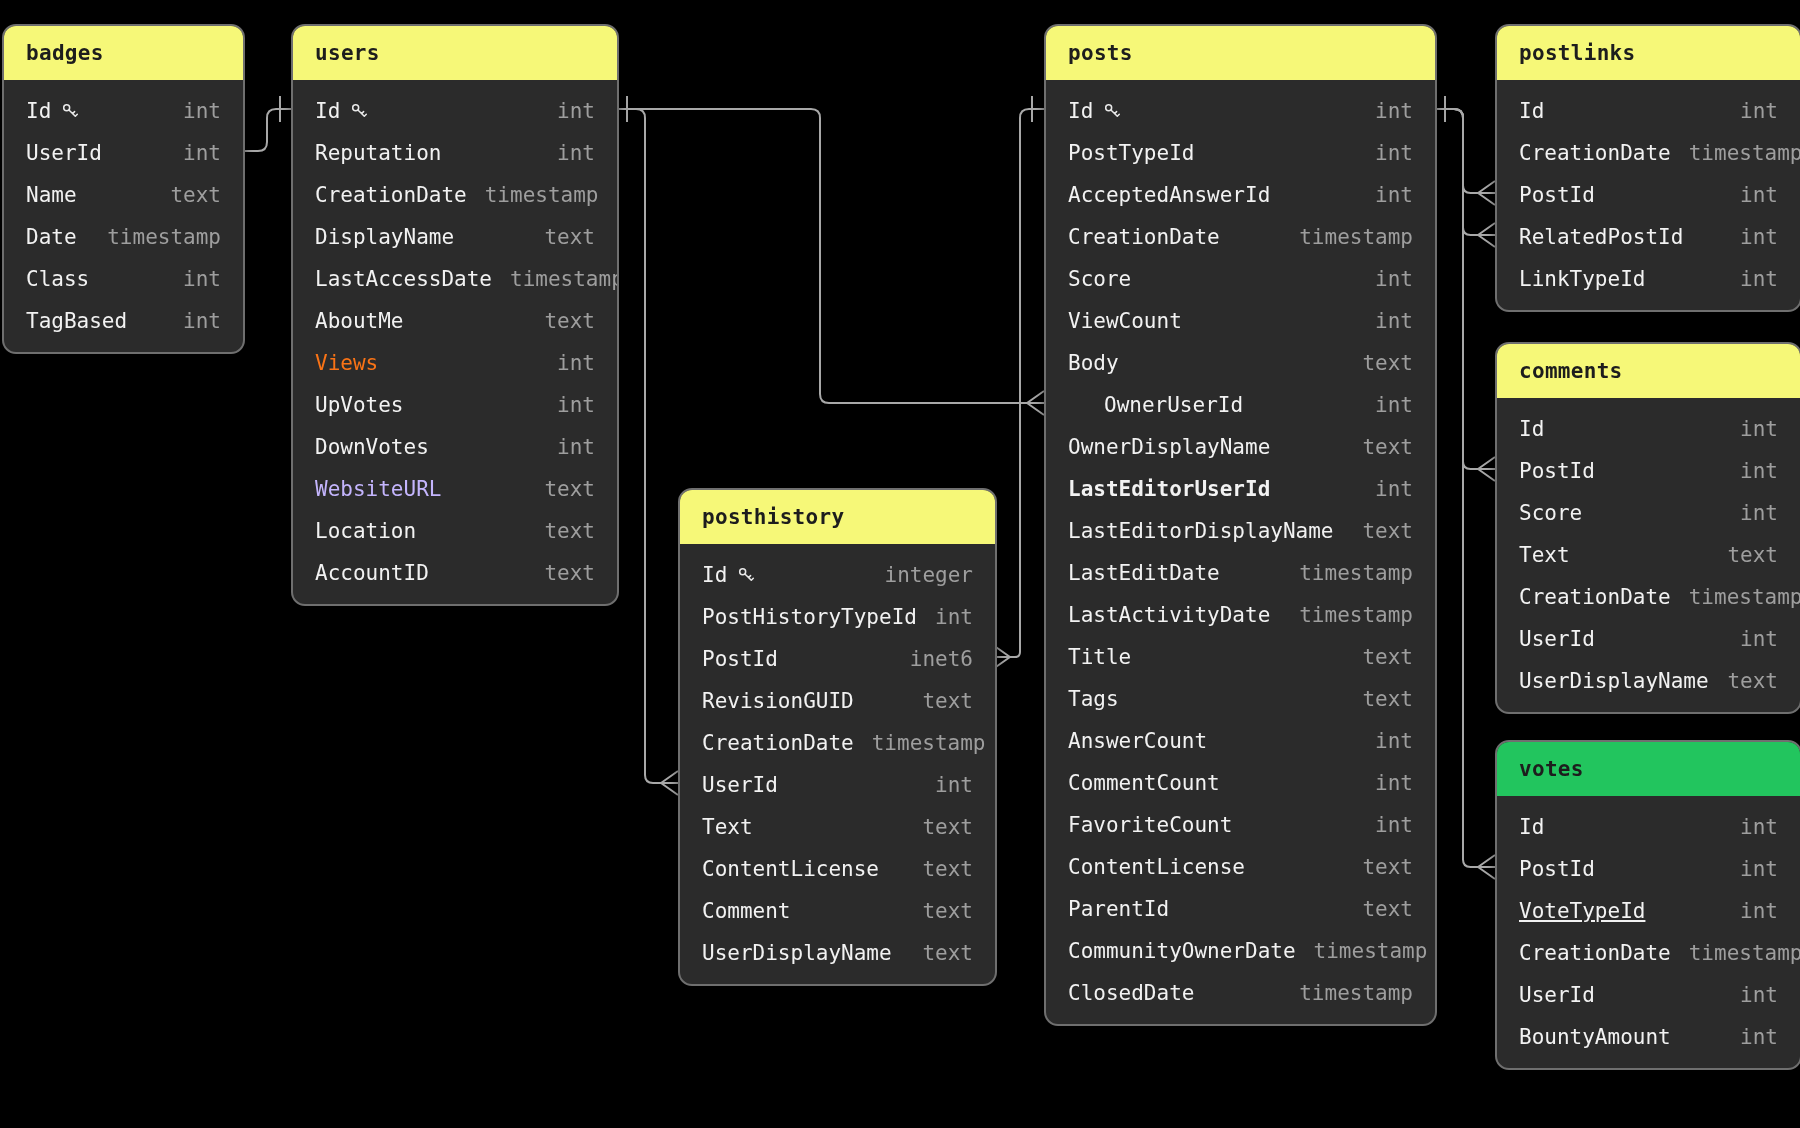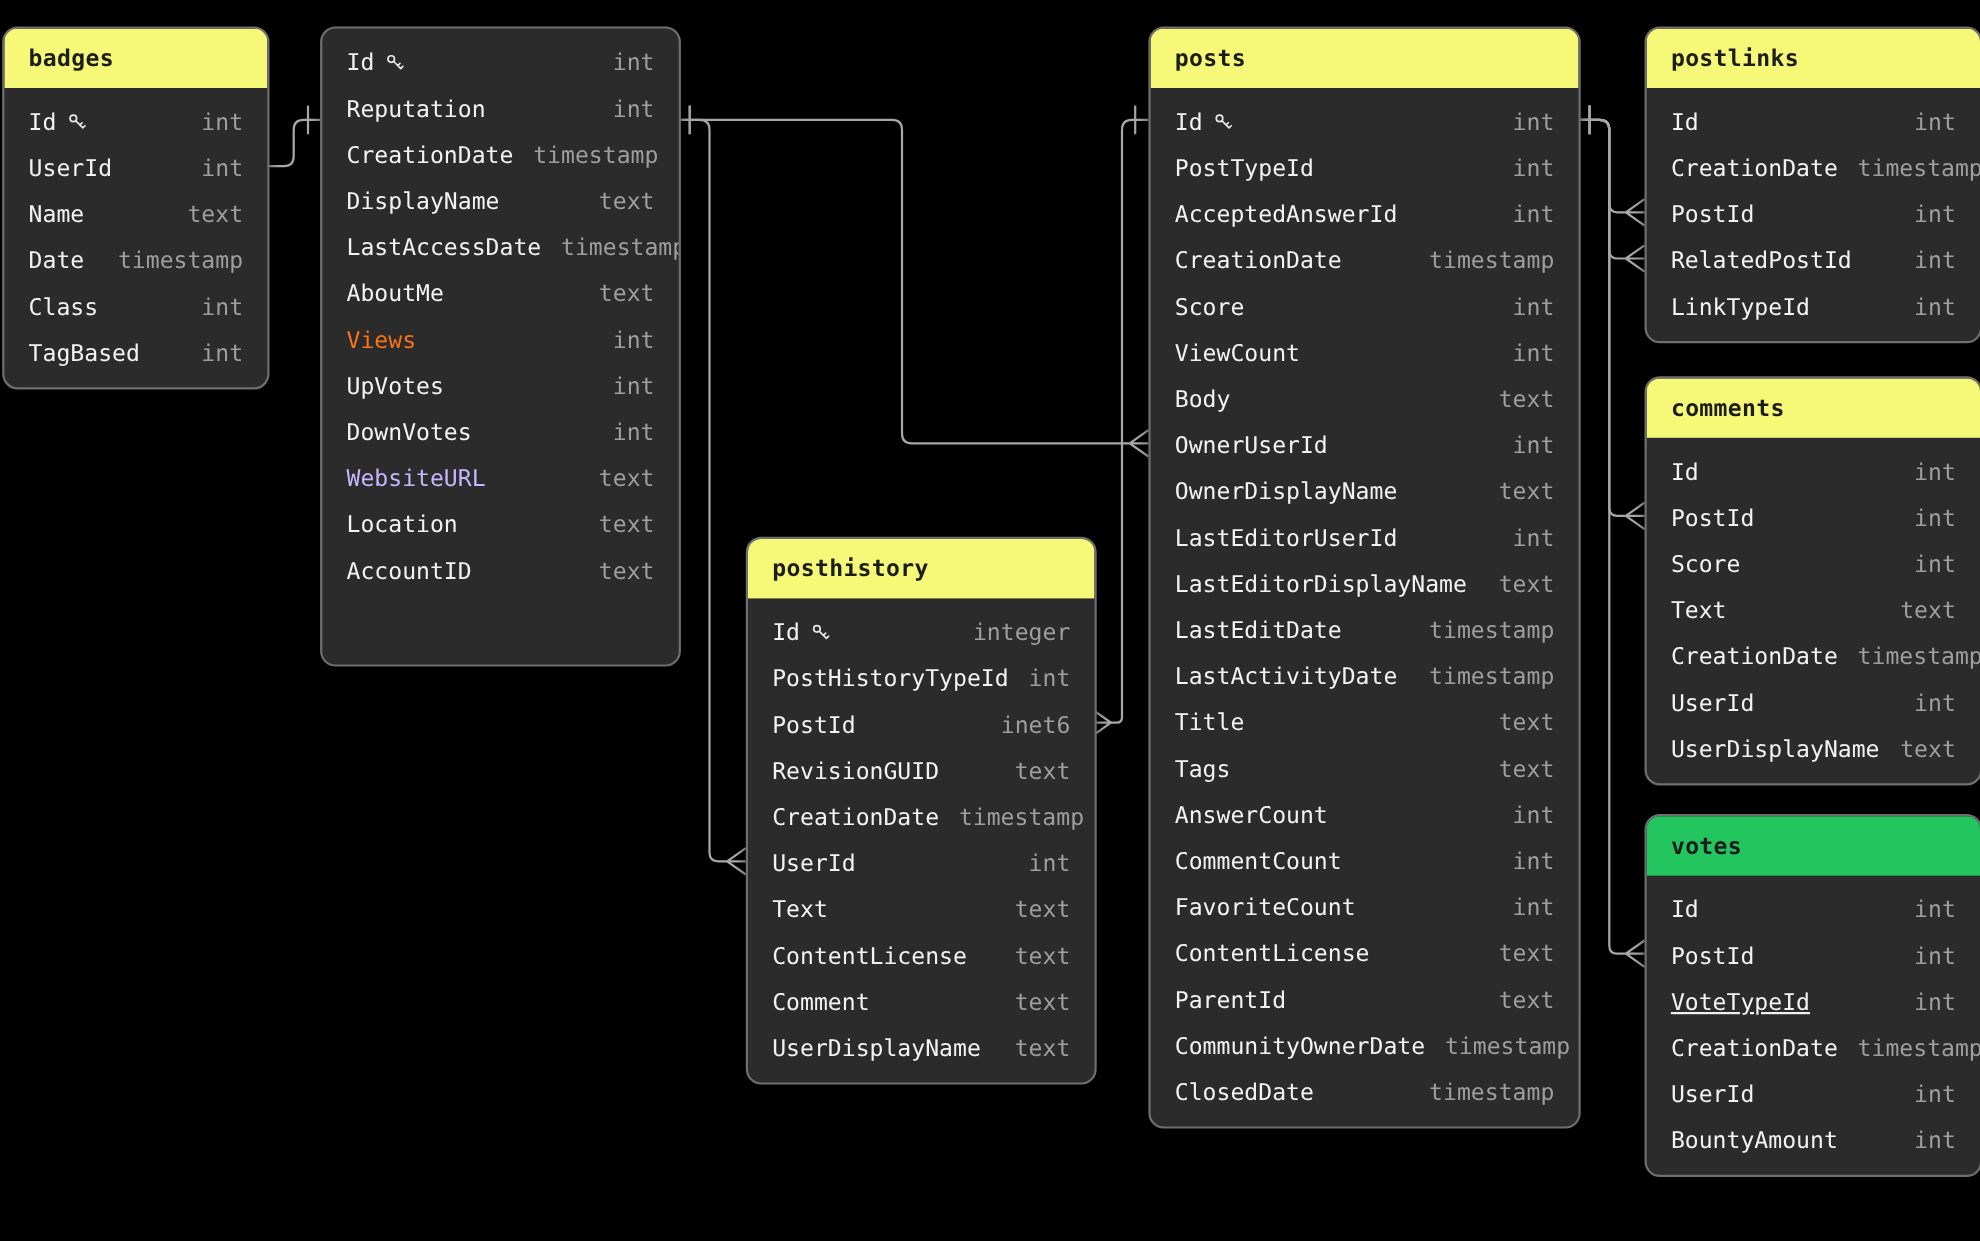--- a/index.html
+++ b/index.html
@@ -118,20 +118,23 @@
         </div>
         <div class="field-row">
           <span class="field-name" style="color: rgb(242, 242, 242);">
             <span>TagBased</span>
           </span>
           <span class="field-type" style="color: rgb(158, 158, 158);">int</span>
         </div>
       </div>
     </div>
     <div class="table-card" style="left: 291px; top: 24px; width: 324px; height: 578px; background: rgb(43, 43, 43); border-color: rgb(111, 111, 111);">
+      <div class="table-header" style="background: rgb(246, 248, 120);">
+        <span class="table-title" style="color: rgb(29, 29, 29);">users</span>
+      </div>
       <div class="table-body">
         <div class="field-row">
           <span class="field-name" style="color: rgb(242, 242, 242);">
             <span>Id</span>
             <svg class="pk-icon" width="18" height="18" viewBox="0 0 20 20">
               <circle cx="6.3" cy="6.3" r="3.3" fill="none" stroke="#e8e8e8" stroke-width="1.7"></circle>
               <path d="M8.8 8.8 L15.9 15.9 M12.9 12.9 L15.1 10.7 M15.9 15.9 L18.1 13.7" fill="none" stroke="#e8e8e8" stroke-width="1.7" stroke-linecap="round"></path>
             </svg>
           </span>
           <span class="field-type" style="color: rgb(158, 158, 158);">int</span>
@@ -320,33 +323,33 @@
           </span>
           <span class="field-type" style="color: rgb(158, 158, 158);">int</span>
         </div>
         <div class="field-row">
           <span class="field-name" style="color: rgb(242, 242, 242);">
             <span>Body</span>
           </span>
           <span class="field-type" style="color: rgb(158, 158, 158);">text</span>
         </div>
         <div class="field-row">
-          <span class="field-name" style="color: rgb(242, 242, 242);">
+          <span class="field-name" style="color: rgb(242, 242, 242); margin-left: 36px;">
             <span>OwnerUserId</span>
           </span>
           <span class="field-type" style="color: rgb(158, 158, 158);">int</span>
         </div>
         <div class="field-row">
           <span class="field-name" style="color: rgb(242, 242, 242);">
             <span>OwnerDisplayName</span>
           </span>
           <span class="field-type" style="color: rgb(158, 158, 158);">text</span>
         </div>
         <div class="field-row">
-          <span class="field-name" style="color: rgb(242, 242, 242);">
+          <span class="field-name" style="color: rgb(242, 242, 242); font-weight: bold;">
             <span>LastEditorUserId</span>
           </span>
           <span class="field-type" style="color: rgb(158, 158, 158);">int</span>
         </div>
         <div class="field-row">
           <span class="field-name" style="color: rgb(242, 242, 242);">
             <span>LastEditorDisplayName</span>
           </span>
           <span class="field-type" style="color: rgb(158, 158, 158);">text</span>
         </div>

